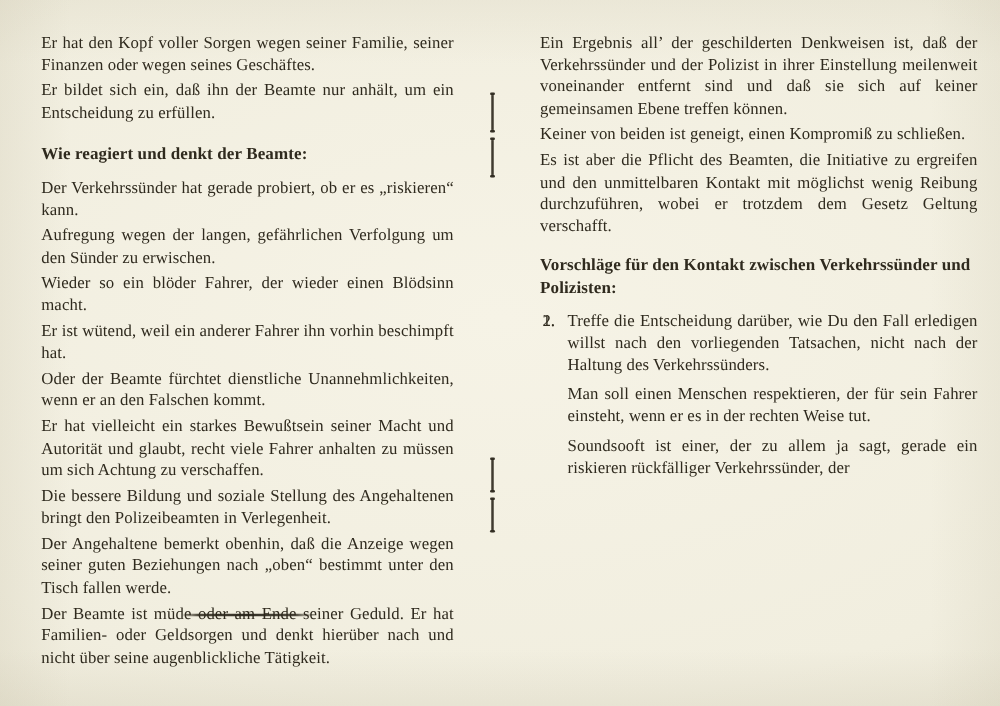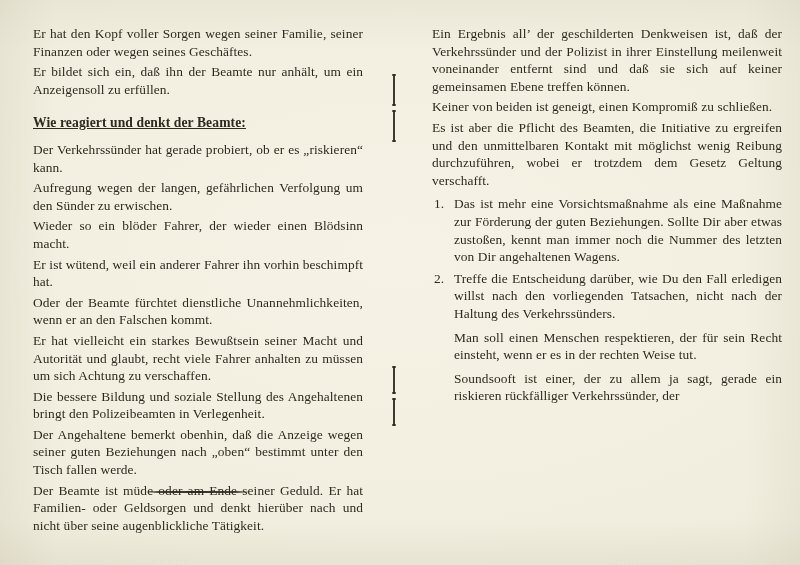--- a/index.html
+++ b/index.html
@@ -56,21 +56,20 @@
   }
   p.para.noindent { text-indent: 0; }
 
   h2.heading {
     margin: 14px 0 9px 0;
     font-size: 13.6px;
     line-height: 17.6px;
     font-weight: bold;
     text-align: left;
     letter-spacing: 0.1px;
-    text-decoration: underline;
   }
   h2.heading.first-col { margin-top: 16px; }
 
   
   ol.numbered {
     margin: 4px 0 0 0;
     padding: 0;
     list-style: none;
     counter-reset: item;
   }
@@ -142,21 +141,21 @@
 <body>
 
 <div class="paper"></div>
 
 <div class="page">
 
   <div class="column column-left">
 
     <p class="para noindent">Er hat den Kopf voller Sorgen wegen seiner Familie, seiner Finanzen oder wegen seines Geschäftes.</p>
 
-    <p class="para noindent">Er bildet sich ein, daß ihn der Beamte nur anhält, um ein Anzeigensoll zu erfüllen.</p>
+    <p class="para noindent">Er bildet sich ein, daß ihn der Beamte nur anhält, um ein Entscheidung zu erfüllen.</p>
 
     <h2 class="heading first-col">Wie reagiert und denkt der Beamte:</h2>
 
     <p class="para noindent">Der Verkehrssünder hat gerade probiert, ob er es „riskieren“ kann.</p>
 
     <p class="para noindent">Aufregung wegen der langen, gefährlichen Verfolgung um den Sünder zu erwischen.</p>
 
     <p class="para noindent">Wieder so ein blöder Fahrer, der wieder einen Blödsinn macht.</p>
 
     <p class="para noindent">Er ist wütend, weil ein anderer Fahrer ihn vorhin beschimpft hat.</p>
@@ -173,32 +172,32 @@
   </div>
 
   <div class="column column-right">
 
     <p class="para noindent">Ein Ergebnis all’ der geschilderten Denkweisen ist, daß der Verkehrssünder und der Polizist in ihrer Einstellung meilenweit voneinander entfernt sind und daß sie sich auf keiner gemeinsamen Ebene treffen können.</p>
 
     <p class="para noindent">Keiner von beiden ist geneigt, einen Kompromiß zu schließen.</p>
 
     <p class="para noindent">Es ist aber die Pflicht des Beamten, die Initiative zu ergreifen und den unmittelbaren Kontakt mit möglichst wenig Reibung durchzuführen, wobei er trotzdem dem Gesetz Geltung verschafft.</p>
 
+    <h2 class="heading">Vorschläge für den Kontakt zwischen Verkehrssünder und Polizisten:</h2>
 
     <ol class="numbered">
 
       <li>
         <span class="marker">1.</span>
-        <p class="para sub">Das ist mehr eine Vorsichtsmaßnahme als eine Maßnahme zur Förderung der guten Beziehungen. Sollte Dir aber etwas zustoßen, kennt man immer noch die Nummer des letzten von Dir angehaltenen Wagens.</p>
       </li>
 
       <li>
         <span class="marker">2.</span>
         <p class="para">Treffe die Entscheidung darüber, wie Du den Fall erledigen willst nach den vorliegenden Tatsachen, nicht nach der Haltung des Verkehrssünders.</p>
-        <p class="para sub">Man soll einen Menschen respektieren, der für sein Recht einsteht, wenn er es in der rechten Weise tut.</p>
+        <p class="para sub">Man soll einen Menschen respektieren, der für sein Fahrer einsteht, wenn er es in der rechten Weise tut.</p>
         <p class="para sub">Soundsooft ist einer, der zu allem ja sagt, gerade ein riskieren rückfälliger Verkehrssünder, der</p>
       </li>
 
     </ol>
   </div>
 
   <div class="rule"></div>
 
   <div class="margin-mark mark-1a">
     <span class="cap top"></span>

